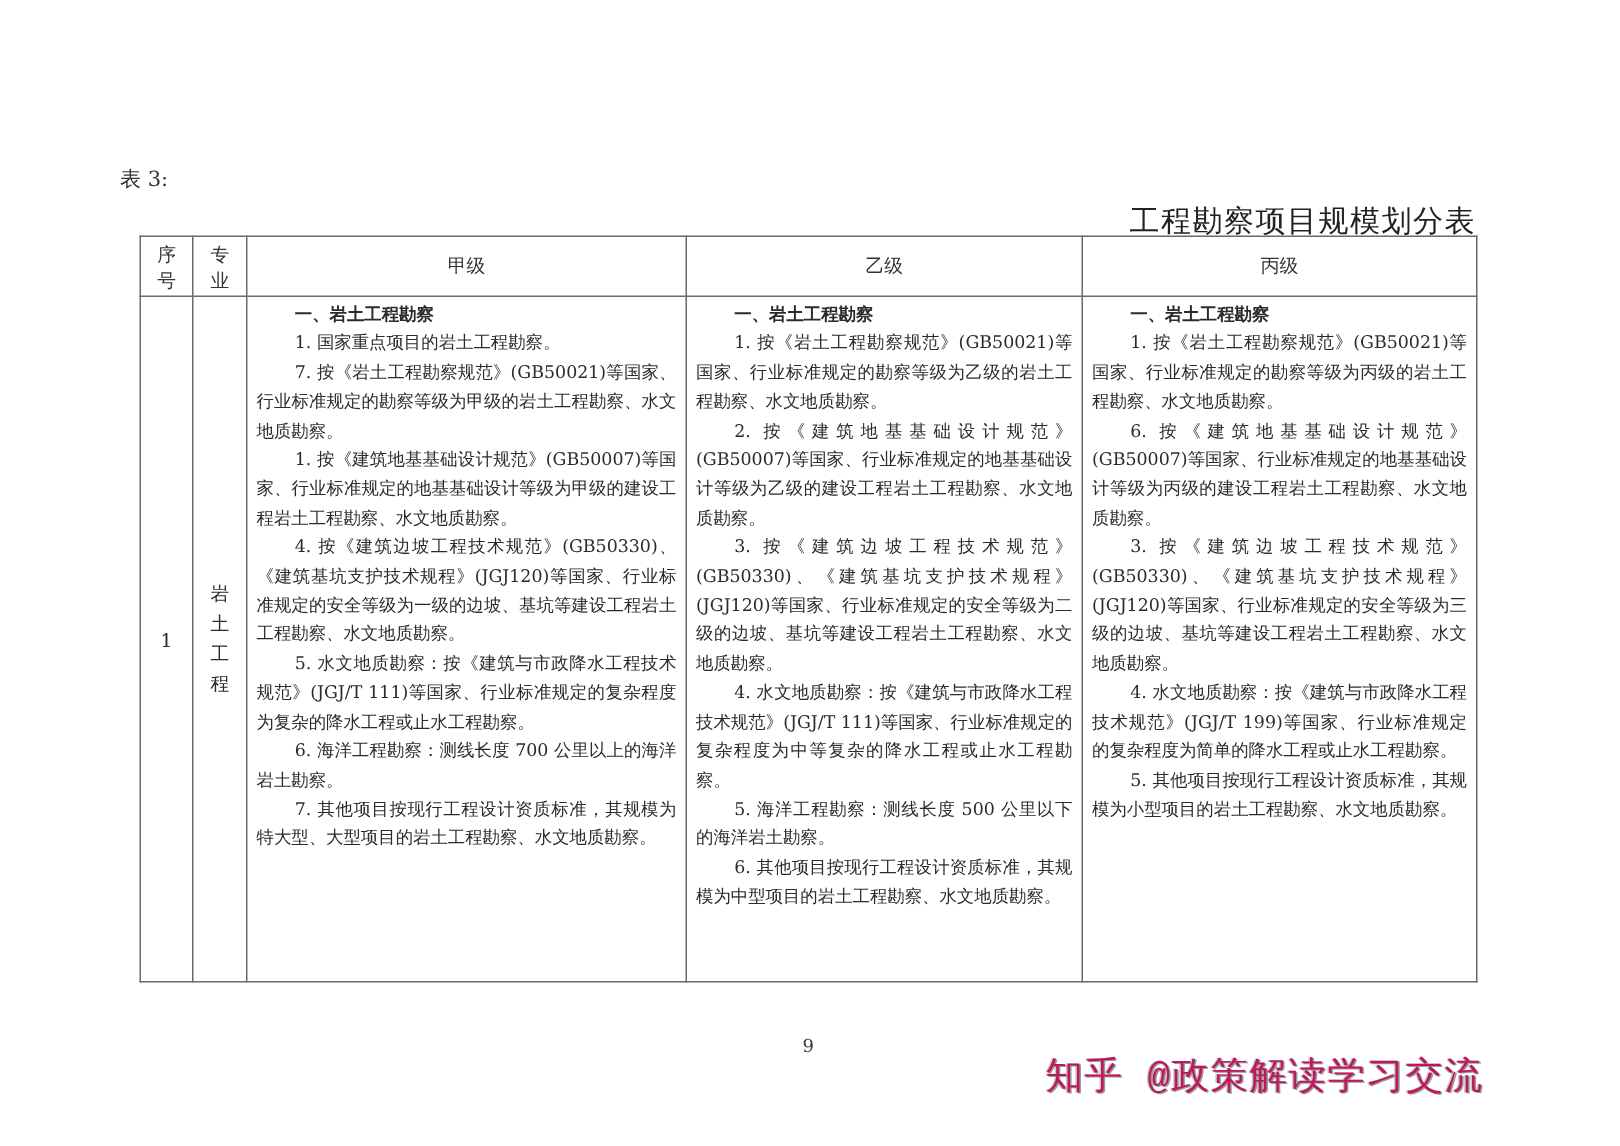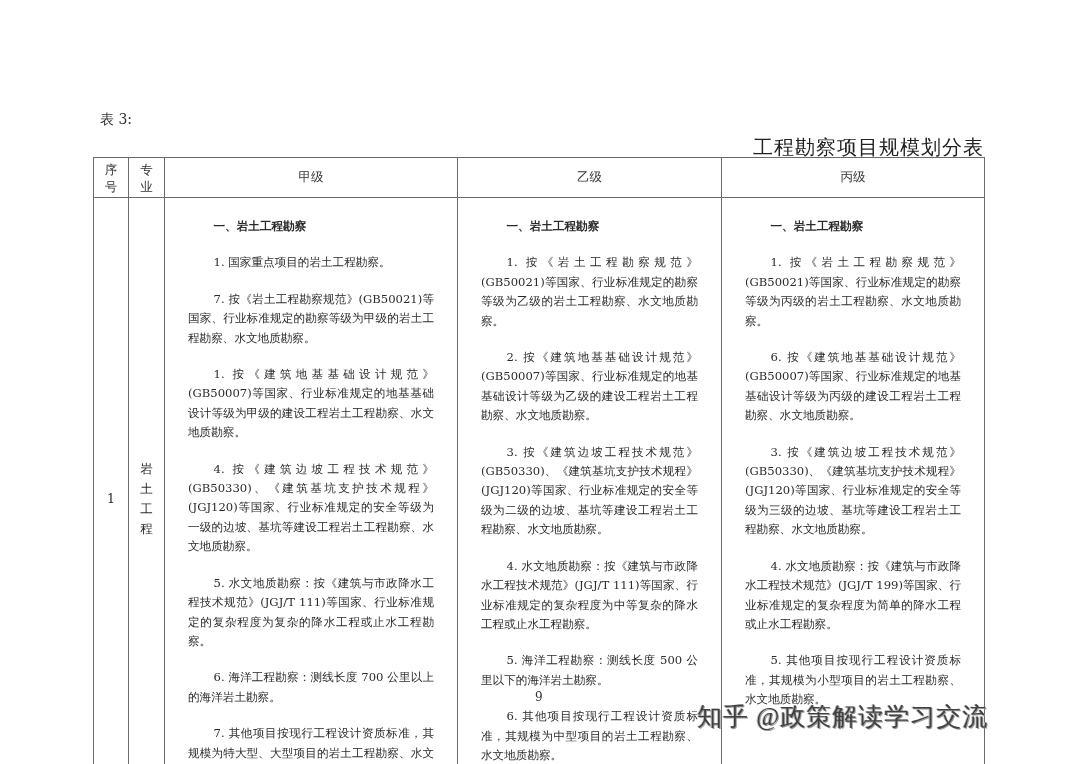--- a/index.html
+++ b/index.html
@@ -1,46 +1,46 @@
 <!DOCTYPE html>
 <html><head>
 <meta charset="utf-8">
 <style>
   html, body { margin:0; padding:0; }
   body {
     width:1080px; height:764px; background:#ffffff; position:relative; overflow:hidden;
     font-family:"DejaVu Serif", "Liberation Serif", serif; color:#2a2a2a;
   }
   .table-label {
-    position:absolute; left:100px; top:111px; font-size:14px; color:#333;
+    position:absolute; left:80px; top:111px; font-size:14px; color:#333;
   }
   .doc-title {
     position:absolute; left:93px; width:891px; top:134px; text-align:right;
     font-size:20px; letter-spacing:1px; color:#222;
     font-family:"DejaVu Sans", "Liberation Sans", sans-serif;
   }
   table.grid {
     position:absolute; left:93px; top:157px; width:891px;
     border-collapse:collapse; table-layout:fixed;
   }
   table.grid td, table.grid th {
     border:1.3px solid #6a6a6a; padding:0; vertical-align:middle;
   }
   th { font-weight:normal; font-size:12.5px; color:#333; height:39px; }
   .vtext { display:flex; flex-direction:column; align-items:center; line-height:17px; font-size:12.5px; }
   .body-row td { height:454px; }
   .idx { text-align:center; font-size:12.5px; }
   .spec-cell .vtext { line-height:20px; }
   .content { vertical-align:top !important; padding:2px 6px 0 6px !important; font-size:11.6px; line-height:19.4px; color:#2b2b2b; }
   .content .sec { text-indent:2.2em; font-weight:bold; }
-  .content p { margin:17px; text-indent:2.2em; text-align:justify; }
+  .content p { margin:0; text-indent:2.2em; text-align:justify; }
   .page-num { position:absolute; left:535px; top:690px; font-size:12px; color:#333; }
   .watermark {
-    position:absolute; left:697px; top:700px; font-size:25px; color:#404040;
-    font-family:Liberation Serif, serif; letter-spacing:1px;
+    position:absolute; left:697px; top:700px; font-size:25px; color:#be185d;
+    font-family:Liberation Mono, monospace; letter-spacing:1px;
     text-shadow:1px 1px 0 #9a9a9a, -1px 0 0 #c8c8c8;
     text-align:center;
   }
 </style>
 </head>
 <body>
 
 <div class="table-label">表 3:</div>
 <div class="doc-title">工程勘察项目规模划分表</div>
 

